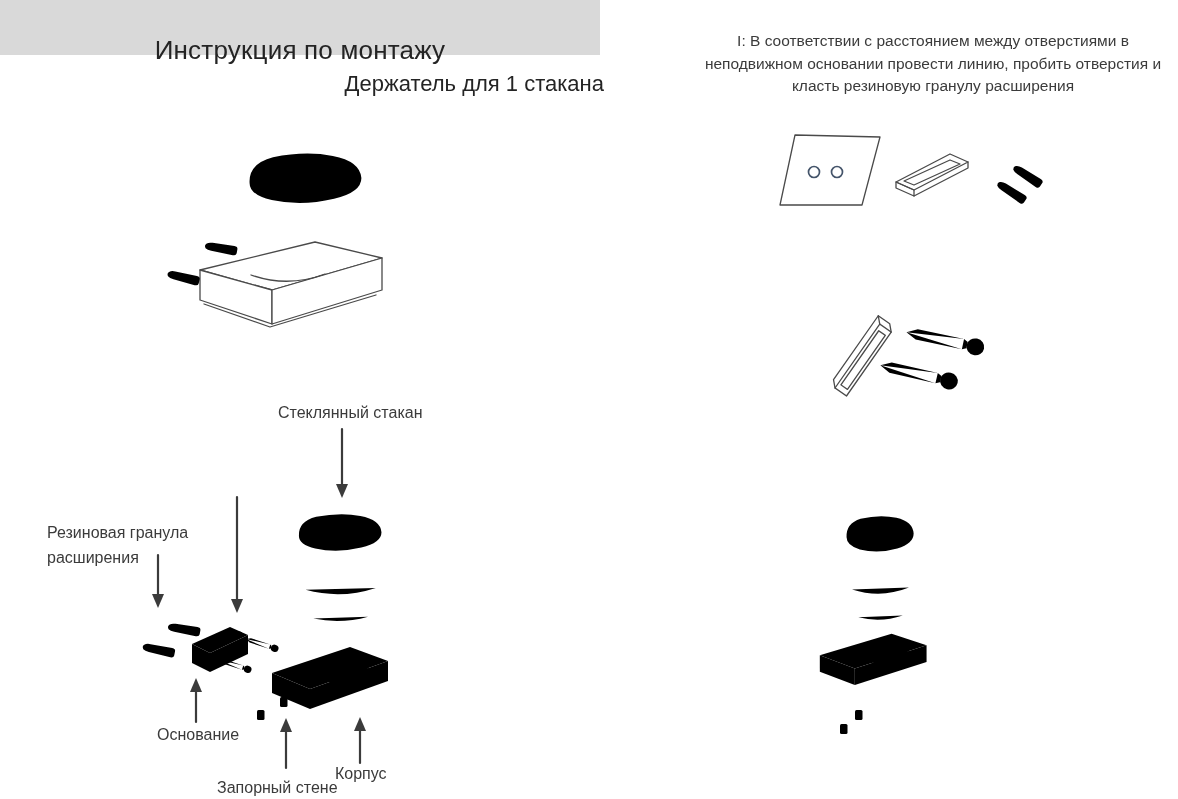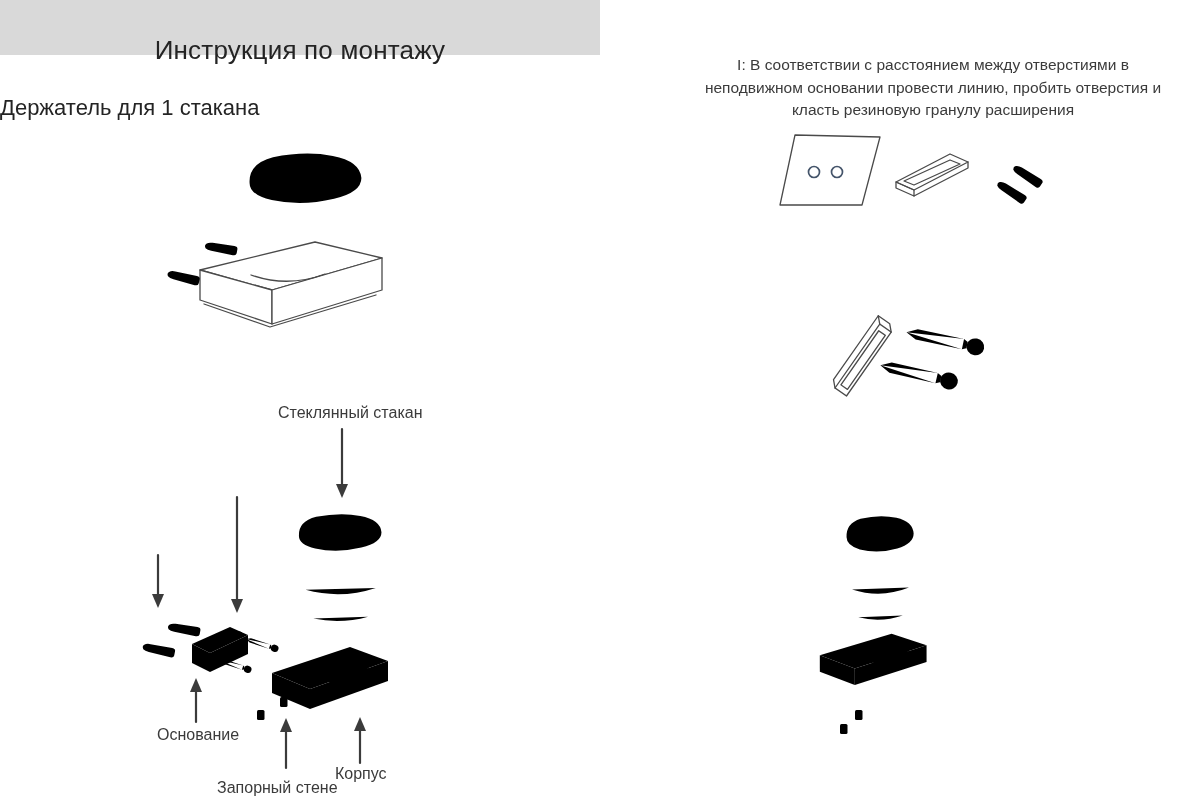--- a/index.html
+++ b/index.html
@@ -4,24 +4,24 @@
 <style>
   :root{
     --header-bg:#d9d9d9; --line:#4a4a4a; --text:#3b3b3b; --hole-accent:#44546a;
   }
   html,body{margin:0;padding:0;background:#fff;}
   .page{position:relative;width:1178px;height:799px;background:#ffffff;overflow:hidden;
         font-family:"Liberation Sans","DejaVu Sans",sans-serif;color:var(--text);}
   .header-bar{position:absolute;left:0;top:0;width:600px;height:55px;background:var(--header-bg);
         display:flex;align-items:center;justify-content:center;}
   .header-title{font-size:26px;color:#242424;letter-spacing:.2px;margin-top:45px;}
-  .subtitle{position:absolute;left:0;top:71px;width:604px;text-align:left;font-size:22px;color:#242424;margin-top:24px;}
+  .subtitle{position:absolute;left:0;top:71px;width:604px;text-align:right;font-size:22px;color:#242424;}
   .lbl{position:absolute;font-size:16px;line-height:25px;color:var(--text);white-space:nowrap;}
   .lbl.center{text-align:right;}
-  .step-text{position:absolute;font-size:15.5px;line-height:22.5px;color:var(--text);margin-top:24px;}
+  .step-text{position:absolute;font-size:15.5px;line-height:22.5px;color:var(--text);}
   .step-text.centered{text-align:center;}
   svg.art{position:absolute;overflow:visible;}
   svg.art path,svg.art line,svg.art ellipse,svg.art circle,svg.art rect,svg.art polyline{
     fill:none;stroke:var(--line);stroke-width:1.3;stroke-linejoin:round;stroke-linecap:round;}
   svg.art .fw{fill:#ffffff;}
   svg.art .arrow{stroke-width:2.2;stroke:var(--text);}
   svg.art .head{fill:var(--text);stroke:none;}
   svg.art .hole{stroke:var(--hole-accent);stroke-width:1.7;}
   .defs-holder{position:absolute;width:0;height:0;overflow:hidden;}
 </style>
@@ -146,20 +146,24 @@
       <line class="arrow" x1="246" y1="373" x2="246" y2="336"></line>
       <polygon class="head" points="240,337 252,337 246,323"></polygon>
     </g>
     <g>
       <line class="arrow" x1="320" y1="368" x2="320" y2="335"></line>
       <polygon class="head" points="314,336 326,336 320,322"></polygon>
     </g>
   </svg>
 
   <div class="lbl center" style="left:278px;top:400px;width:140px">Стеклянный стакан</div>
+  <div class="lbl" style="left:47px;top:520px">
+    <div>Резиновая гранула</div>
+    <div>расширения</div>
+  </div>
   <div class="lbl" style="left:157px;top:722px">Основание</div>
   <div class="lbl" style="left:217px;top:775px">Запорный стене</div>
   <div class="lbl" style="left:335px;top:761px">Корпус</div>
 
   <div class="step-text centered" style="left:692px;top:30px;width:482px">I: В соответствии с расстоянием между отверстиями в неподвижном основании провести линию, пробить отверстия и класть резиновую гранулу расширения</div>
   <svg class="art" style="left:778px;top:122px" width="300" height="95" viewBox="0 0 300 95">
     <g>
       <path d="M17,13 L102,15 L84,83 L2,83 Z"></path>
       <circle class="hole" cx="36" cy="50" r="5.5"></circle>
       <circle class="hole" cx="59" cy="50" r="5.5"></circle>

